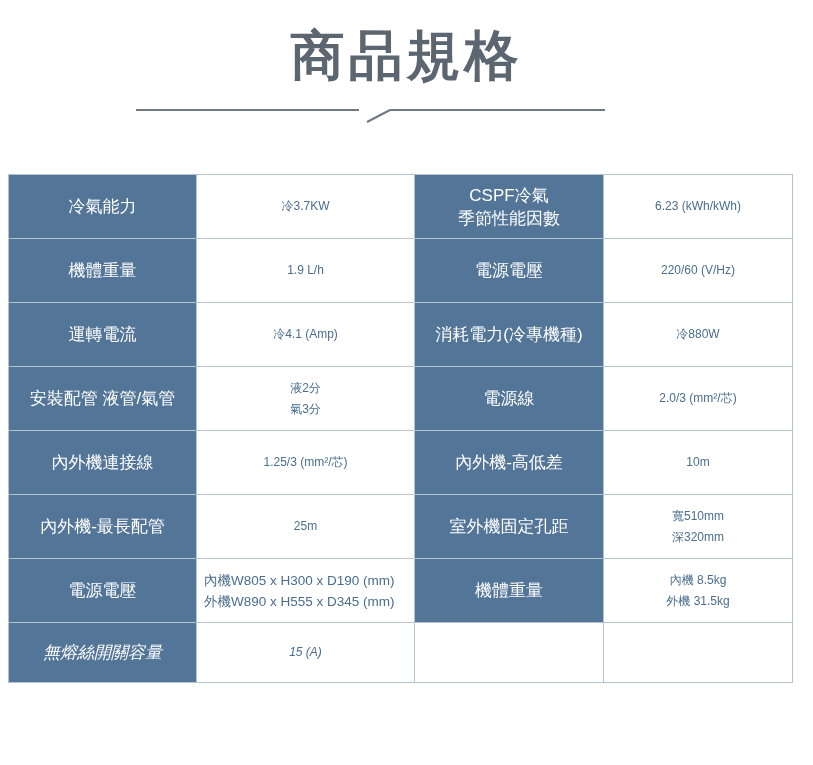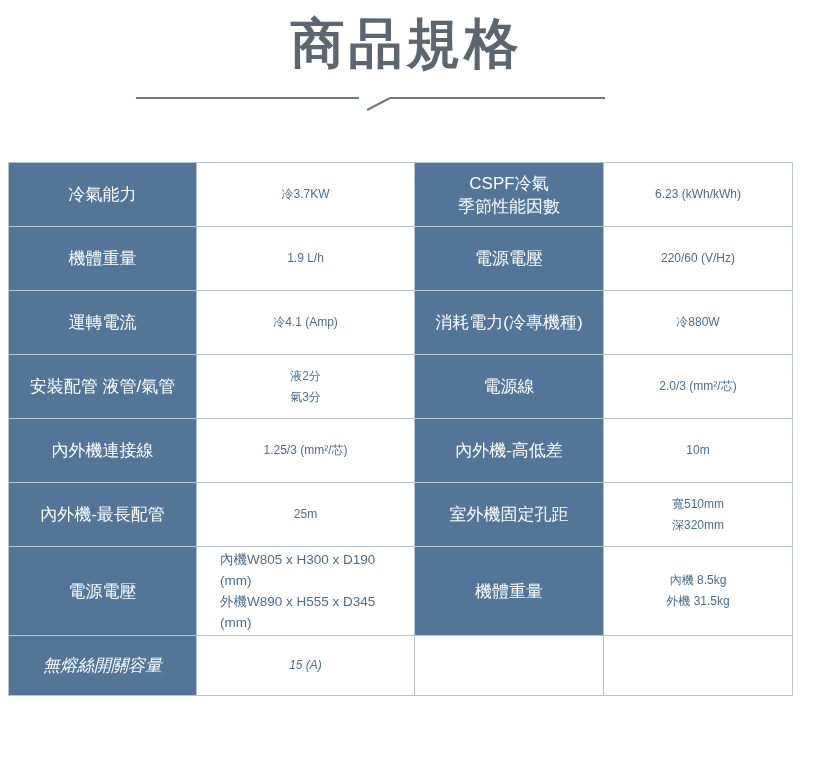--- a/index.html
+++ b/index.html
@@ -7,21 +7,21 @@
     padding: 0;
     background: var(--page-bg, #ffffff);
     font-family: "Liberation Sans", sans-serif;
   }
   body {
     width: 813px;
     height: 765px;
     overflow: hidden;
   }
   .title {
-    margin: 0;
+    margin: 12px;
     padding-top: 12px;
     text-align: center;
     font-size: 54px;
     font-weight: 700;
     letter-spacing: 4px;
     color: var(--title-text, #5c6670);
     line-height: 1.15;
   }
   .divider {
     display: block;
@@ -54,21 +54,21 @@
     font-size: 12px;
     line-height: 21px;
   }
   td.half-sep {
     border-left: 2px solid #ffffff;
     margin-top: 44px;
   }
   td.value.small-left {
     text-align: left;
     font-size: 13.5px;
-    padding-left: 23px;
+    padding-left: 7px;
     padding-right: 4px;
   }
   td.blank {
     background: #ffffff;
     border: none;
   }
   tr.last td {
     height: 60px;
     font-style: italic;
   }

